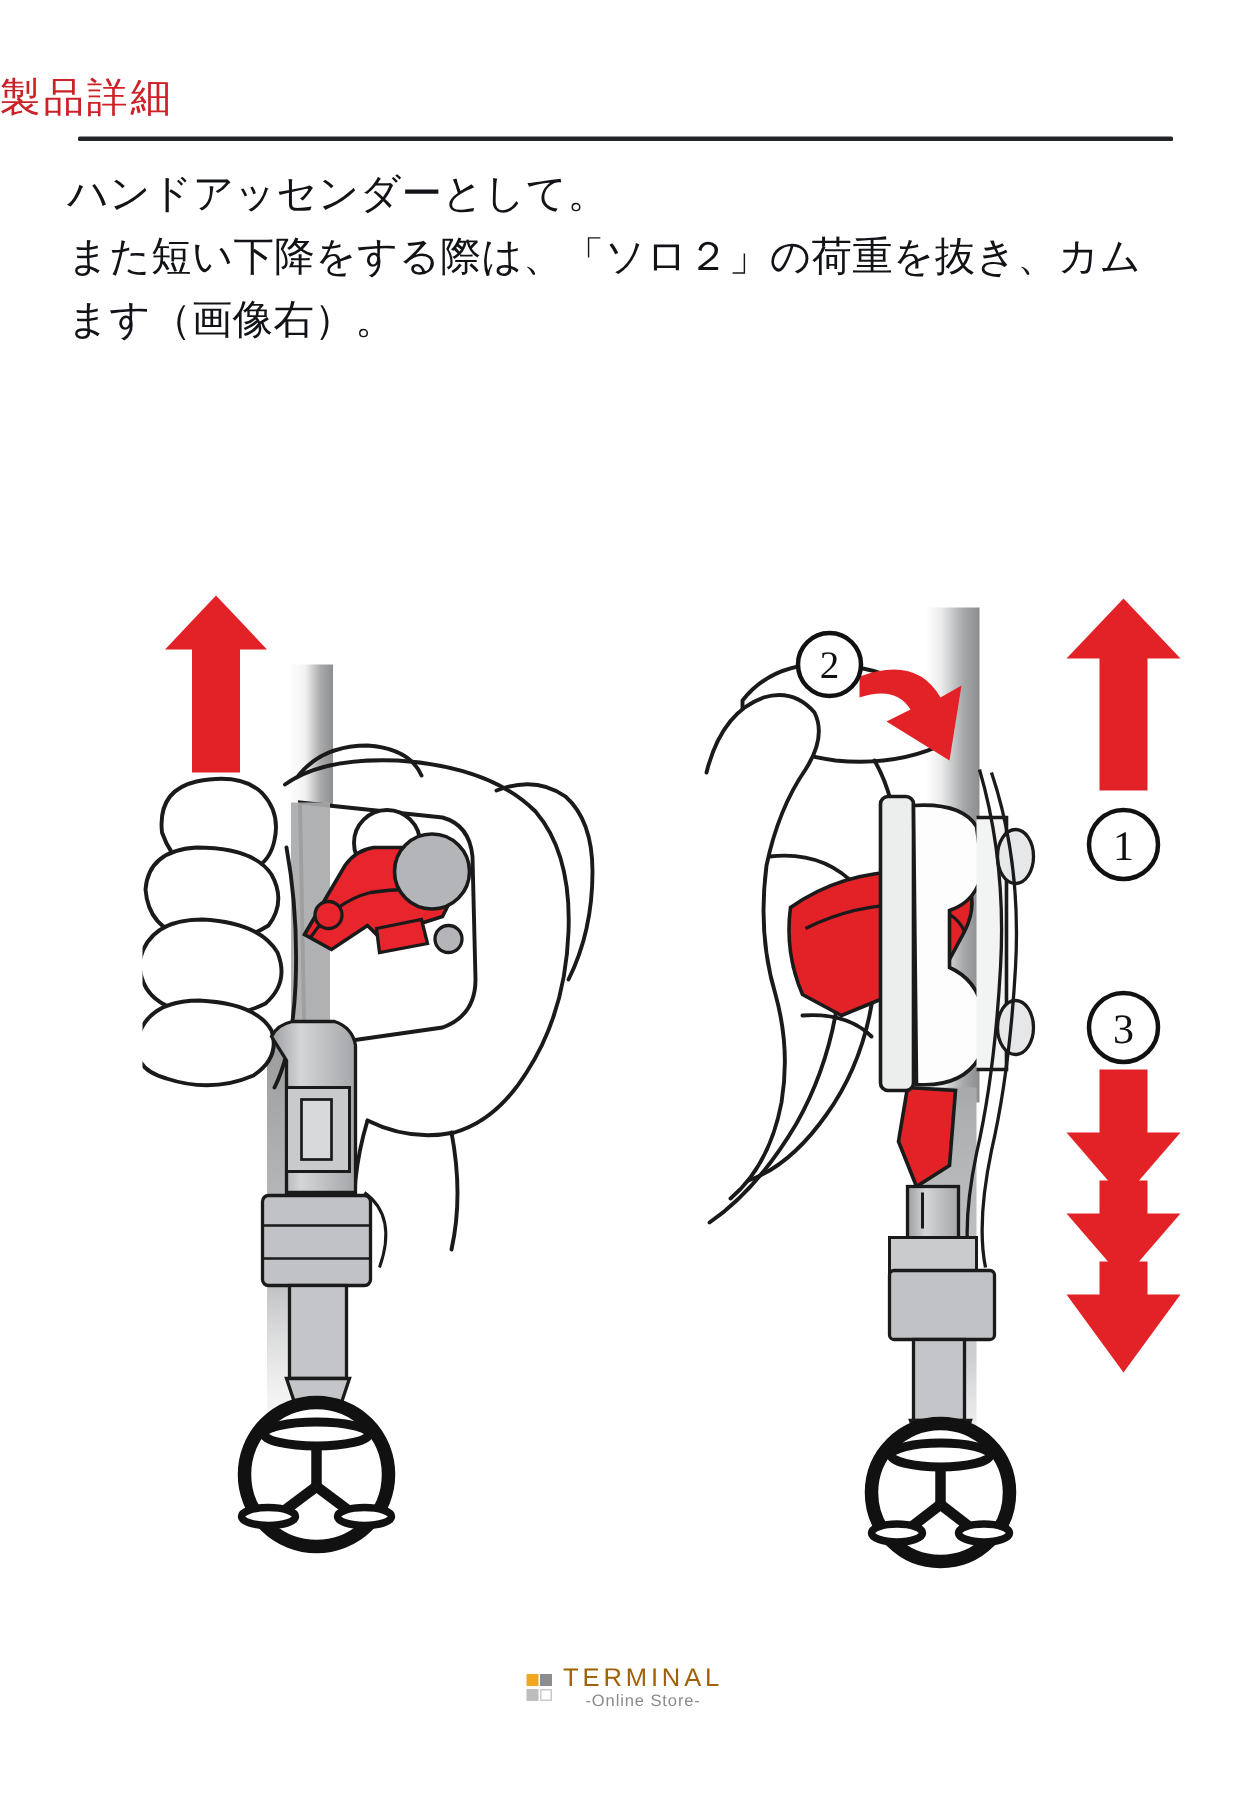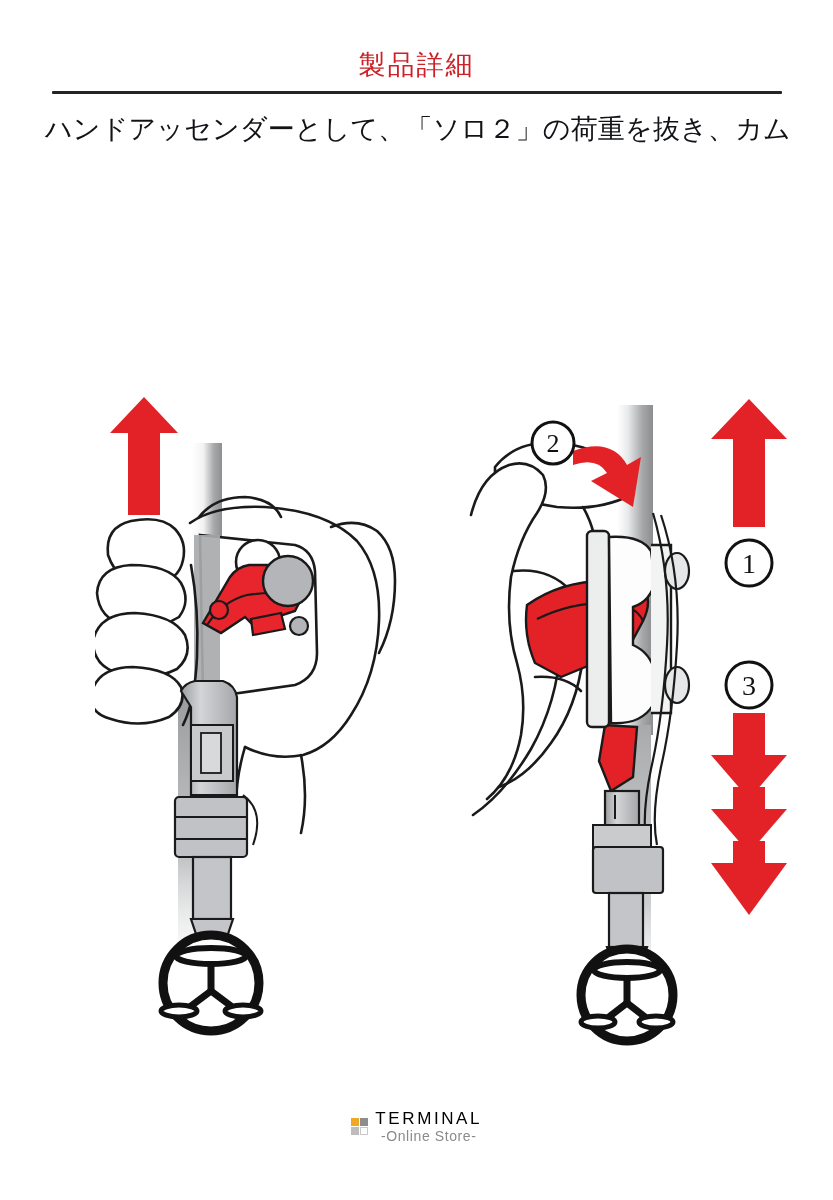--- a/index.html
+++ b/index.html
@@ -20,21 +20,21 @@
     inset: 0;
     background: #ffffff;
   }
 
   
   .title {
     position: absolute;
     top: 52px;
     left: 0;
     width: 833px;
-    text-align: center;
+    text-align: left;
     color: #cc2127;
     font-size: 27px;
     letter-spacing: 2px;
     font-weight: 400;
     line-height: 1;
   }
   .rule {
     position: absolute;
     top: 91px;
     left: 52px;
@@ -102,41 +102,43 @@
   .sq-white  { background: #ffffff; border: 1px solid #c9c9c9; box-sizing: border-box; }
   .logo-text-block {
     display: flex;
     flex-direction: column;
     align-items: center;
     line-height: 1;
   }
   .logo-name {
     font-size: 17px;
     letter-spacing: 2.6px;
-    color: #000000;
+    color: #a16207;
     font-weight: 400;
   }
   .logo-sub {
-    font-size: 14px;
+    font-size: 11px;
     letter-spacing: 0.6px;
     color: #8a8b8d;
     margin-top: 2px;
   }
 </style>
 </head>
 <body>
 
 <div class="page">
 
   <div class="title">製品詳細</div>
 
   <div class="rule"></div>
 
   <div class="body-text">
-    <p>ハンドアッセンダーとして、「ソロ２」の荷重を抜き、カム</p>
+    <p>ハンドアッセンダーとして。</p>
+    <p>また短い下降をする際は、「ソロ２」の荷重を抜き、カム</p>
+    <p>ます（画像右）。</p>
   </div>
 
   <div class="figures">
 
     <div class="fig fig-left">
       <svg viewBox="0 0 330 660" width="330" height="660">
         <defs>
           <linearGradient id="ropeGradL" x1="0" y1="0" x2="1" y2="0">
             <stop offset="0%" stop-color="#ffffff"></stop>
             <stop offset="38%" stop-color="#f2f2f2"></stop>

